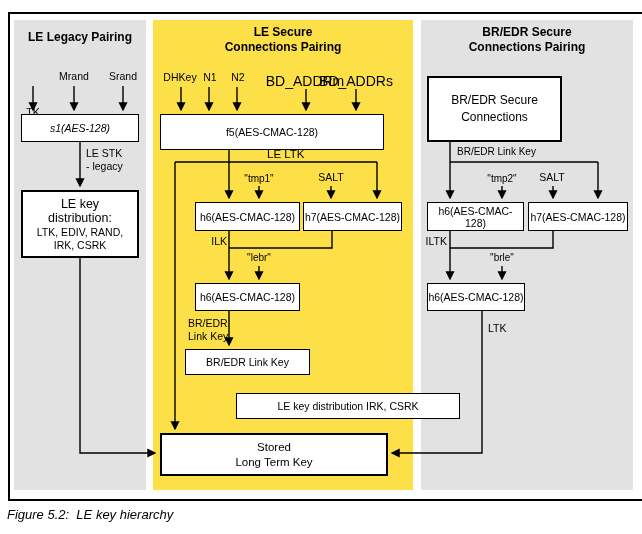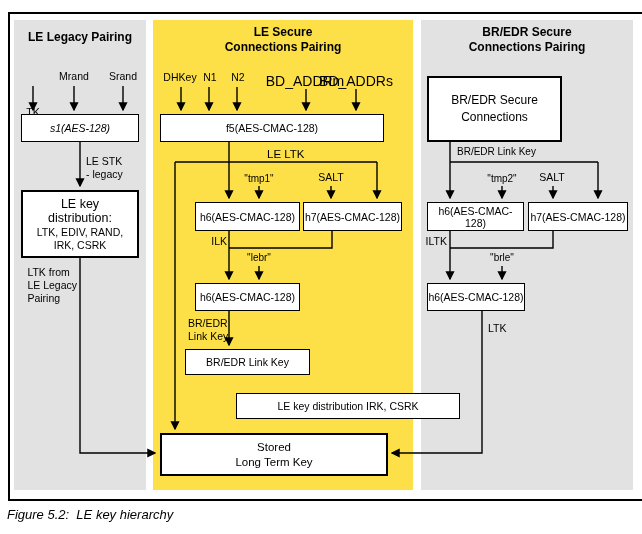--- a/index.html
+++ b/index.html
@@ -88,38 +88,35 @@
       <path d="M482 311 V453 H392" marker-end="url(#ah)"></path>
     </g>
   </svg>
 
   <div class="lbl ctr" style="left:33px;top:70px;margin-top:36px;">TK</div>
   <div class="lbl ctr" style="left:74px;top:70px;">Mrand</div>
   <div class="lbl ctr" style="left:123px;top:70px;">Srand</div>
   <div class="box" style="left:21px;top:114px;width:118px;height:28px;font-style:italic;">
       <span class="wrap">s1(AES-128)</span>
     </div>
-  <div class="lbl" style="left:86px;top:147px;margin-top:8px;">LE STK
+  <div class="lbl" style="left:86px;top:147px;">LE STK
 - legacy</div>
   <div class="box thick" style="left:21px;top:190px;width:118px;height:68px;">
     <div id="ledist-title">LE key
 distribution:</div>
     <div id="ledist-keys">LTK, EDIV, RAND,
 IRK, CSRK</div>
   </div>
-  <div class="lbl rt" style="right:565px;top:266px;">LTK from
-LE Legacy
-Pairing</div>
 
   <div class="lbl ctr" style="left:180px;top:71px;">DHKey</div>
   <div class="lbl ctr" style="left:210px;top:71px;">N1</div>
   <div class="lbl ctr" style="left:238px;top:71px;">N2</div>
   <div class="lbl ctr xs" style="left:305px;top:75px;">BD_ADDRm</div>
   <div class="lbl ctr xs" style="left:356px;top:75px;">BD_ADDRs</div>
-  <div class="box" style="left:160px;top:114px;width:224px;height:28px;">
+  <div class="box" style="left:160px;top:114px;width:224px;height:36px;">
       <span class="wrap">f5(AES-CMAC-128)</span>
     </div>
   <div class="lbl" id="le-ltk-label" style="left:239px;top:148px;">LE LTK</div>
   <div class="lbl ctr sm" style="left:259px;top:172px;">"tmp1"</div>
   <div class="lbl ctr" style="left:331px;top:171px;">SALT</div>
   <div class="box" style="left:195px;top:202px;width:105px;height:29px;">
       <span class="wrap">h6(AES-CMAC-128)</span>
     </div>
   <div class="box" style="left:303px;top:202px;width:99px;height:29px;">
       <span class="wrap">h7(AES-CMAC-128)</span>

